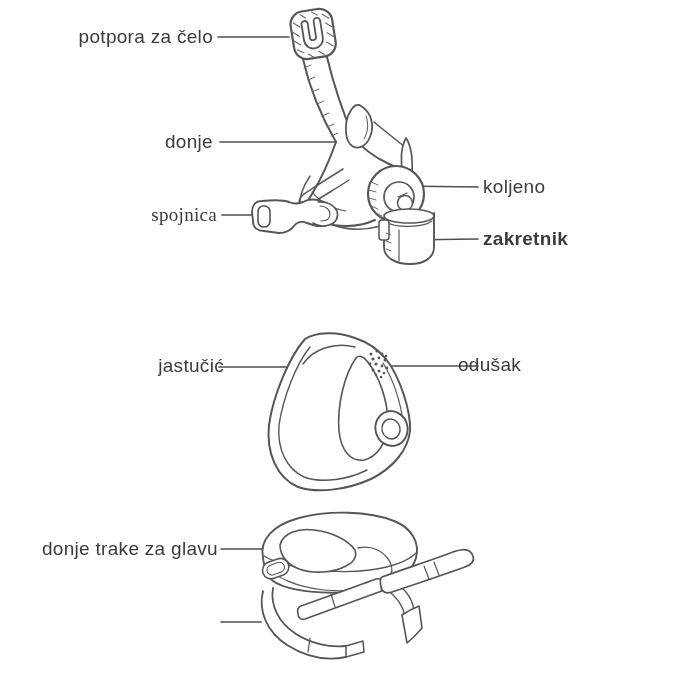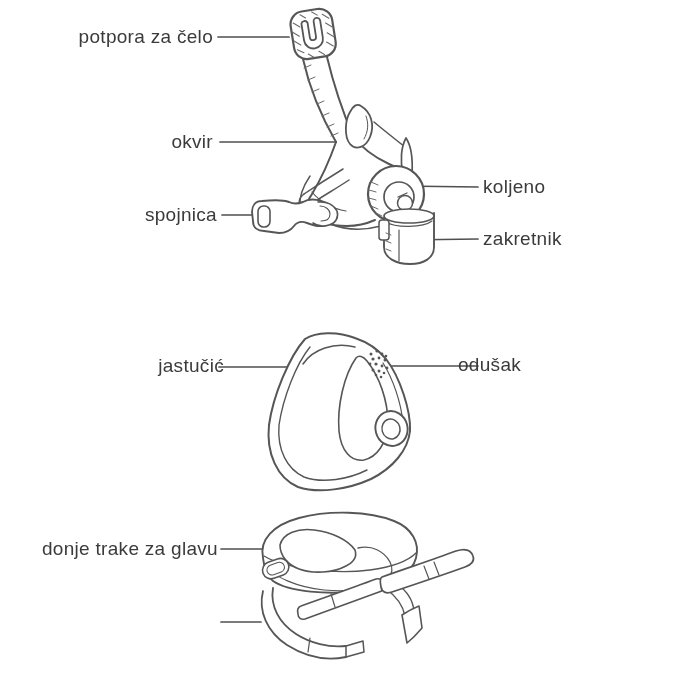--- a/index.html
+++ b/index.html
@@ -198,27 +198,27 @@
         <path d="M331,594 L335,607" stroke-width="1.2"></path>
         <path d="M382,577 C407,568 432,560 456,551 C465,548 471,550 473,556 C475,561 471,565 465,567 C440,576 416,584 392,592 C386,594 382,592 381,587 C380,582 380,578 382,577 Z" stroke-width="1.7" fill="#ffffff"></path>
         <path d="M424,566 L429,579" stroke-width="1.2"></path>
         <path d="M434,562 L439,575" stroke-width="1.2"></path>
       </g>
     </g>
   </svg>
 
   <div class="label left-side" style="right:487px; top:25px;">potpora za čelo</div>
 
-  <div class="label left-side" style="right:487px; top:130px;">okvir</div>
-
-  <div class="label left-side" style="right:483px; top:203px;">spojnica</div>
+  <div class="label left-side" style="right:487px; top:130px;">donje</div>
+
+  <div class="label left-side" style="right:483px; top:203px;font-family:Liberation Serif, serif;">spojnica</div>
 
   <div class="label right-side" style="left:483px; top:175px;">koljeno</div>
 
-  <div class="label right-side" style="left:483px; top:227px;">zakretnik</div>
+  <div class="label right-side" style="left:483px; top:227px;font-weight:bold;">zakretnik</div>
 
   <div class="label left-side" style="right:476px; top:354px;">jastučić</div>
 
   <div class="label right-side" style="left:458px; top:353px;">odušak</div>
 
   <div class="label left-side" style="right:482px; top:537px;">donje trake za glavu</div>
 
 
 </div>
 

